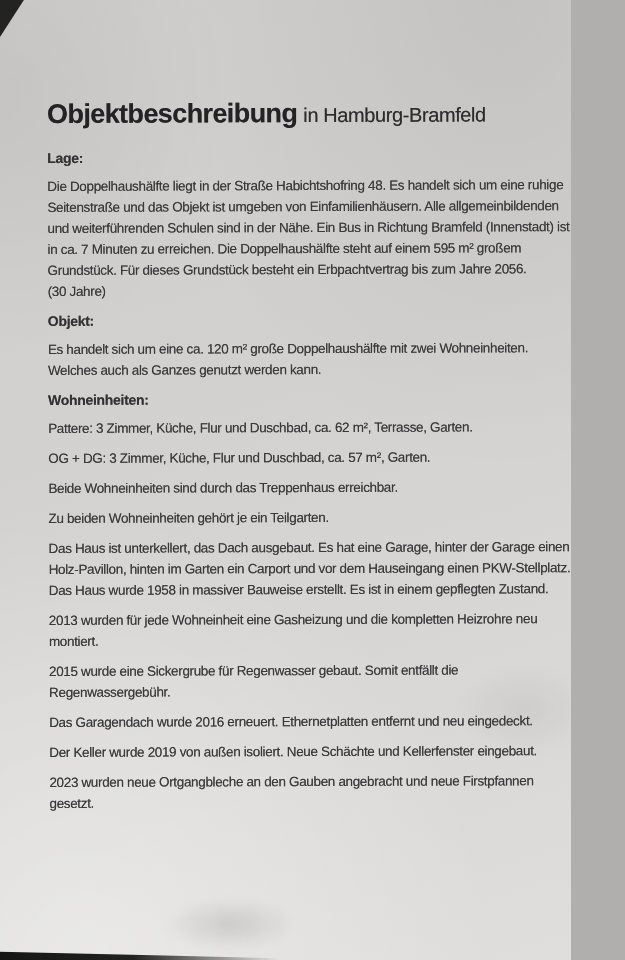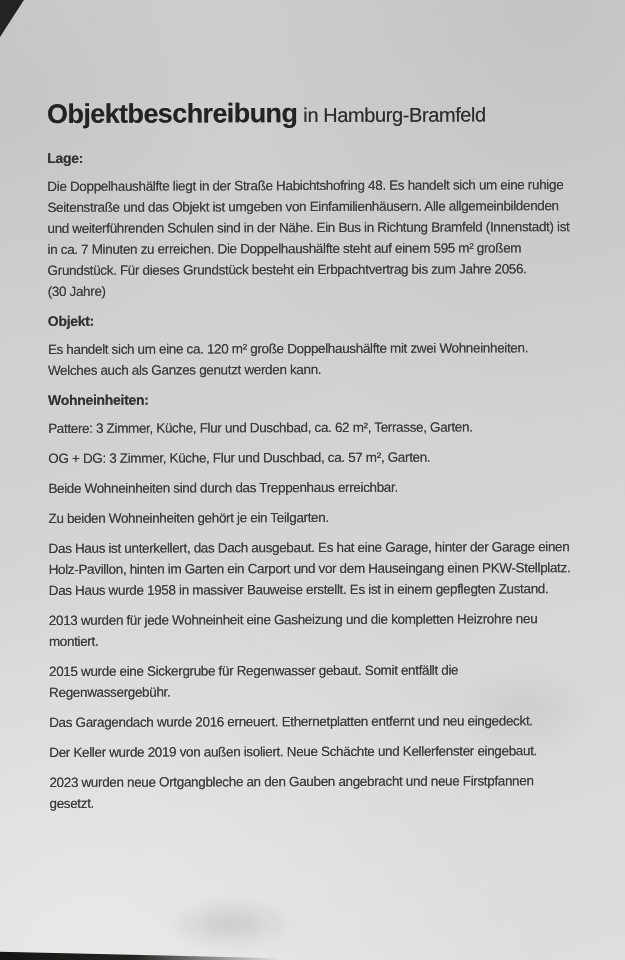--- a/index.html
+++ b/index.html
@@ -2,21 +2,21 @@
 <html><head>
 <meta charset="utf-8">
 <style>
   html, body { margin: 0; padding: 0; }
   body {
     width: 625px; height: 960px; overflow: hidden;
     background: #b0afae;
     font-family: "Liberation Sans", sans-serif;
   }
   .photo {
-    position: relative; width: 625px; height: 960px; overflow: hidden;
+    position: relative; width: 571px; height: 960px; overflow: hidden;
     background: #86efac;
   }
   
   .paper {
     position: absolute; inset: 0;
     background:
       radial-gradient(130% 85% at 15% 100%, rgba(255,255,255,0.40) 0%, rgba(255,255,255,0) 55%),
       radial-gradient(120% 100% at 88% 0%, rgba(0,0,0,0.06) 0%, rgba(0,0,0,0) 50%),
       radial-gradient(90% 60% at 0% 10%, rgba(0,0,0,0.05) 0%, rgba(0,0,0,0) 45%),
       linear-gradient(163deg, #cfcecd 0%, #d2d1cf 40%, #d9d8d6 75%, #dfdedc 100%);

